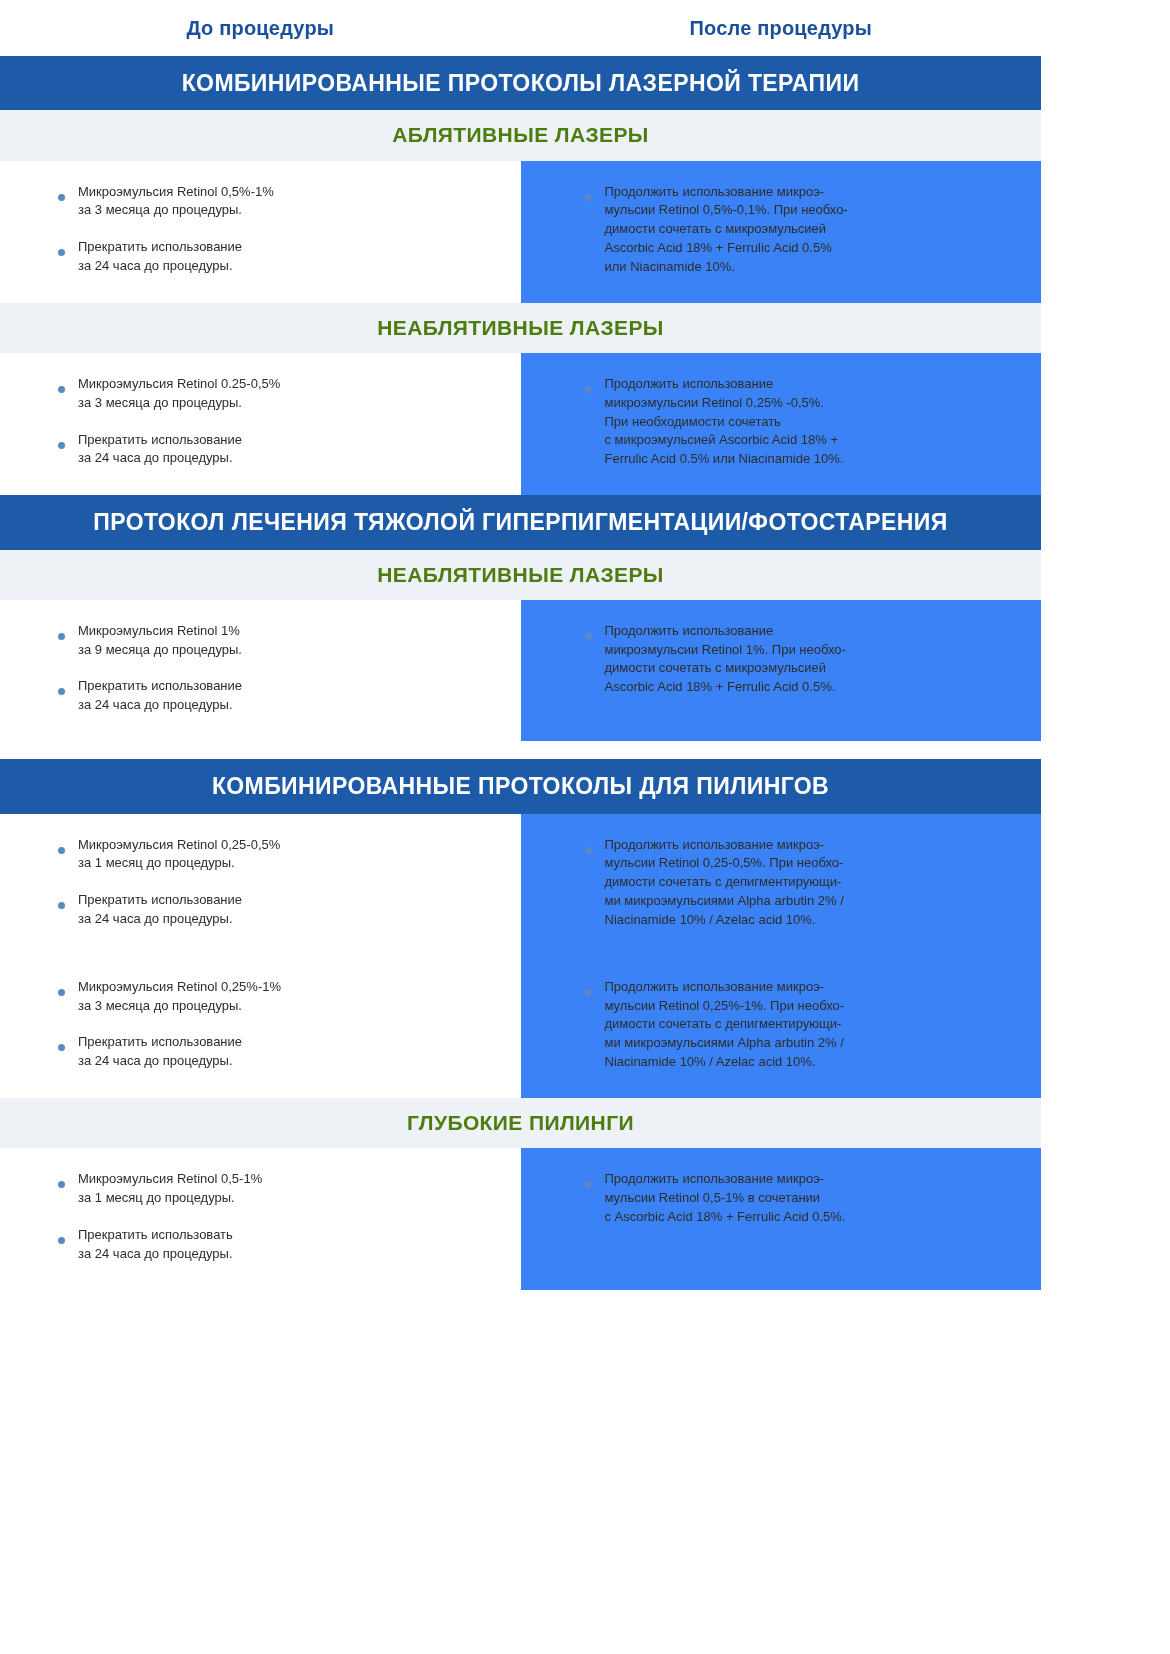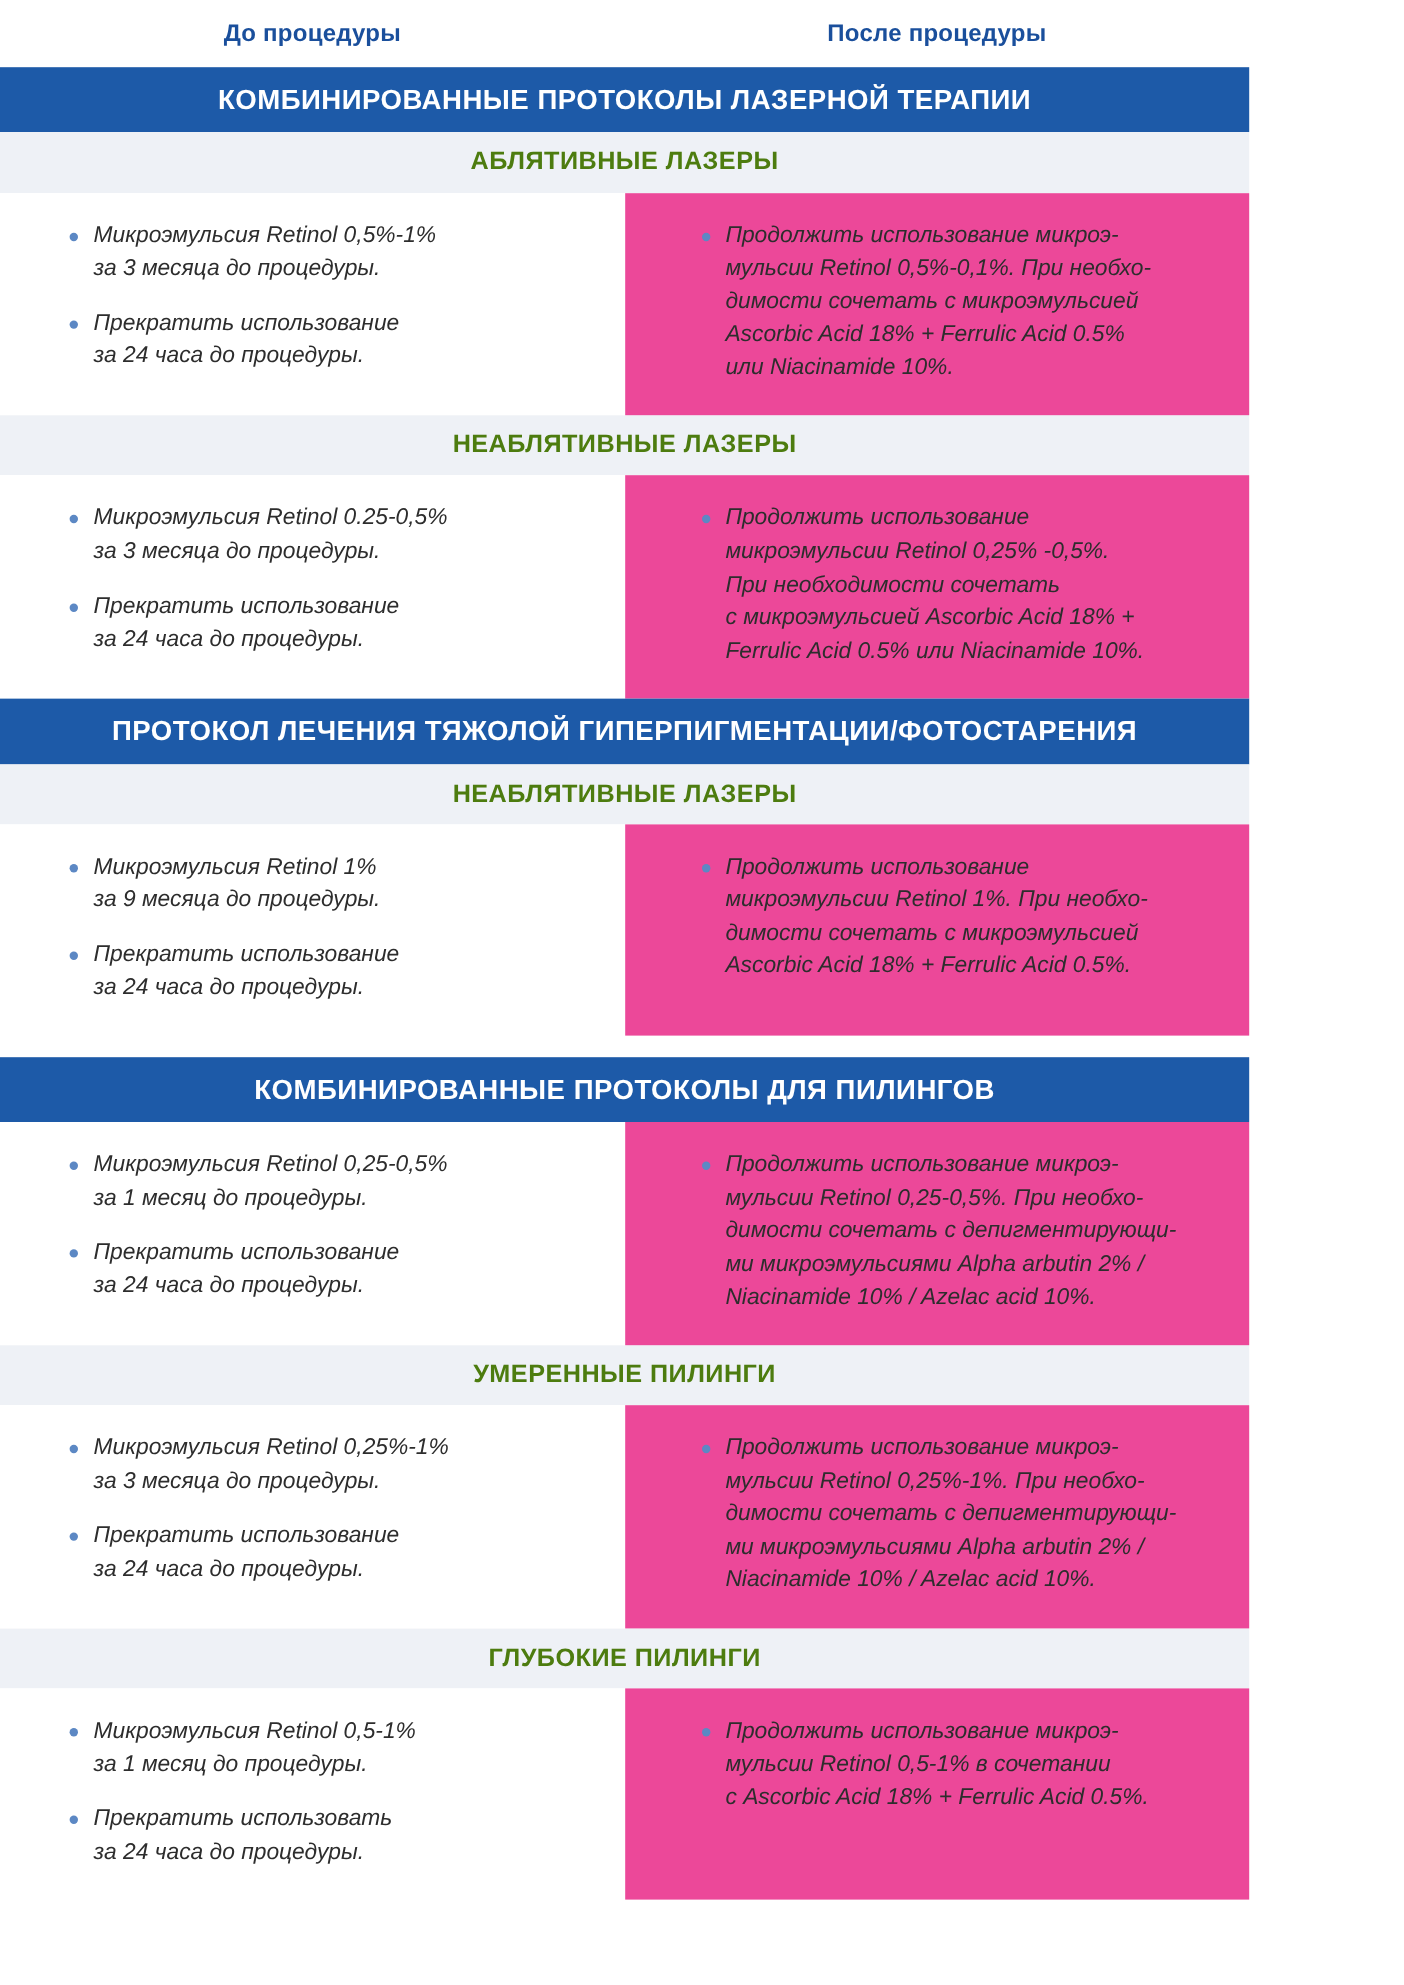--- a/index.html
+++ b/index.html
@@ -65,40 +65,39 @@
   .row {
     display: flex;
     width: 100%;
     align-items: stretch;
   }
   .cell {
     flex: 0 0 50%;
     padding: 22px 36px 26px 56px;
   }
   .cell.right {
-    background: #ec4899;
+    background: #3b82f6;
     padding-left: 62px;
   }
   .cell.left {
     background: #ffffff;
   }
   ul.points {
     list-style: none;
     margin: 0;
     padding: 0;
   }
   ul.points li {
     position: relative;
     padding-left: 22px;
     margin-bottom: 18px;
-    font-size: 19px;
+    font-size: 13px;
     line-height: 1.45;
     color: #2d2d2d;
     white-space: pre-line;
-    font-style: italic;
   }
   ul.points li:last-child {
     margin-bottom: 0;
   }
   ul.points li::before {
     content: "";
     position: absolute;
     left: 2px;
     top: 11px;
     width: 7px;
@@ -206,21 +205,20 @@
       <ul class="points">
         <li>Продолжить использование микроэ-
 мульсии Retinol 0,25-0,5%. При необхо-
 димости сочетать с депигментирующи-
 ми микроэмульсиями Alpha arbutin 2% /
 Niacinamide 10% / Azelac acid 10%.</li>
       </ul>
     </div>
   </div>
 
-  <div class="sub-banner">УМЕРЕННЫЕ ПИЛИНГИ</div>
   <div class="row">
     <div class="cell left">
       <ul class="points">
         <li>Микроэмульсия Retinol 0,25%-1%
 за 3 месяца до процедуры.</li>
         <li>Прекратить использование
 за 24 часа до процедуры.</li>
       </ul>
     </div>
     <div class="cell right">

